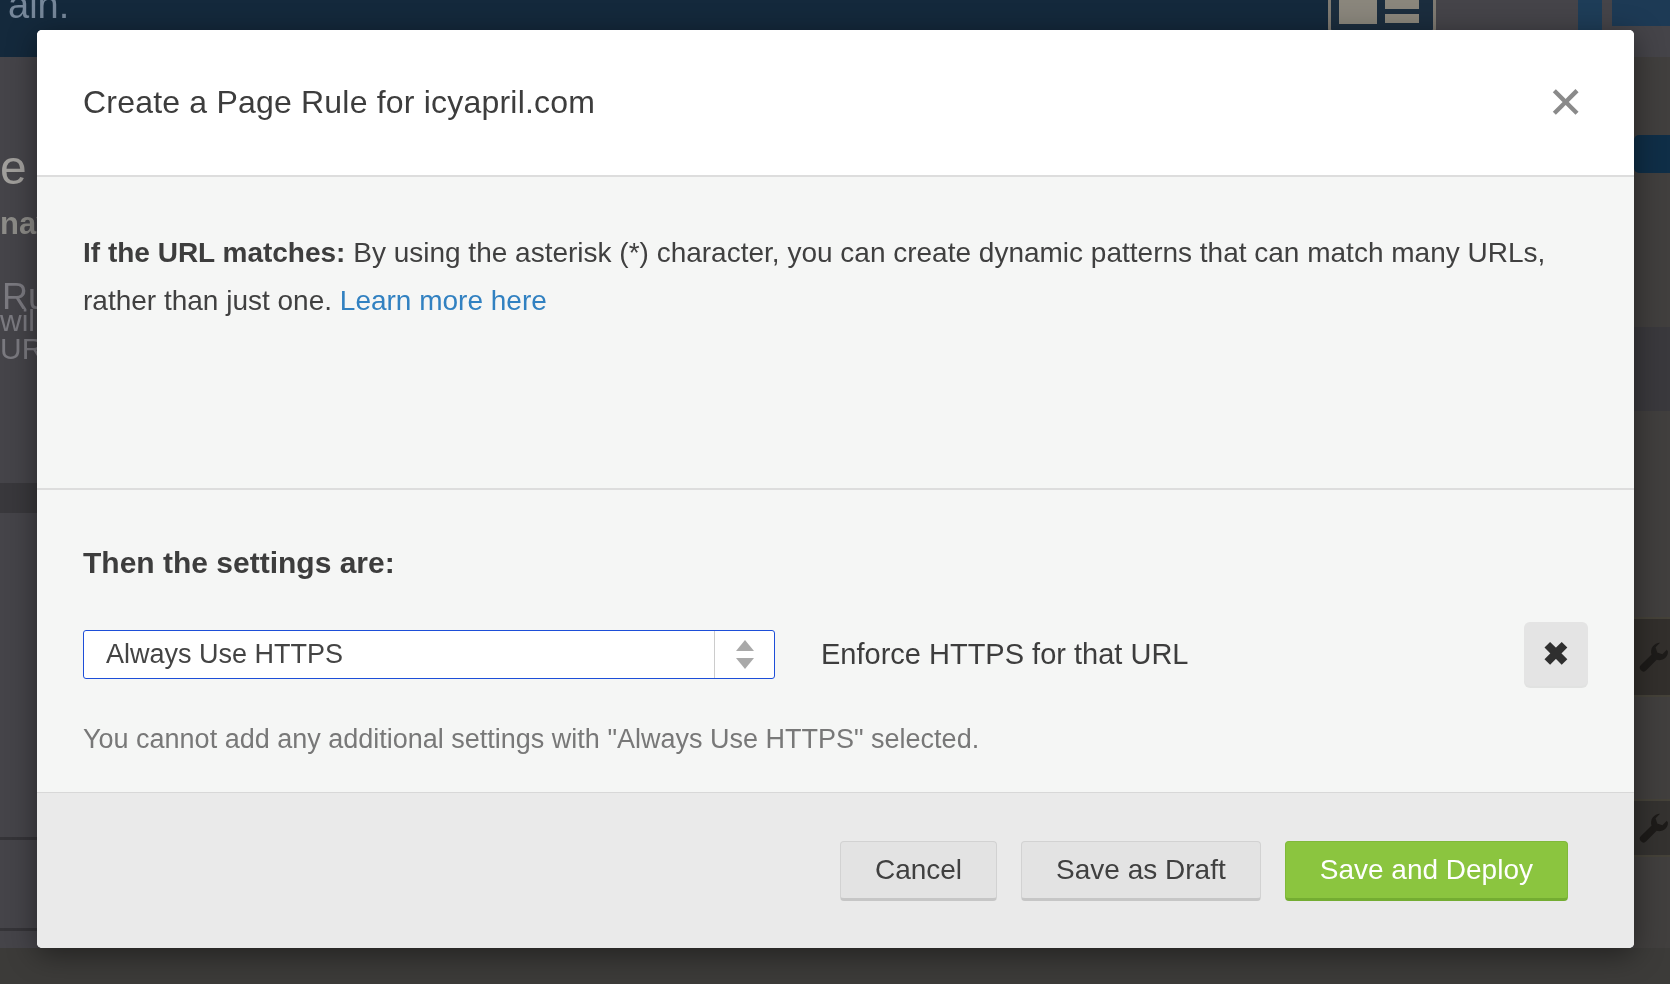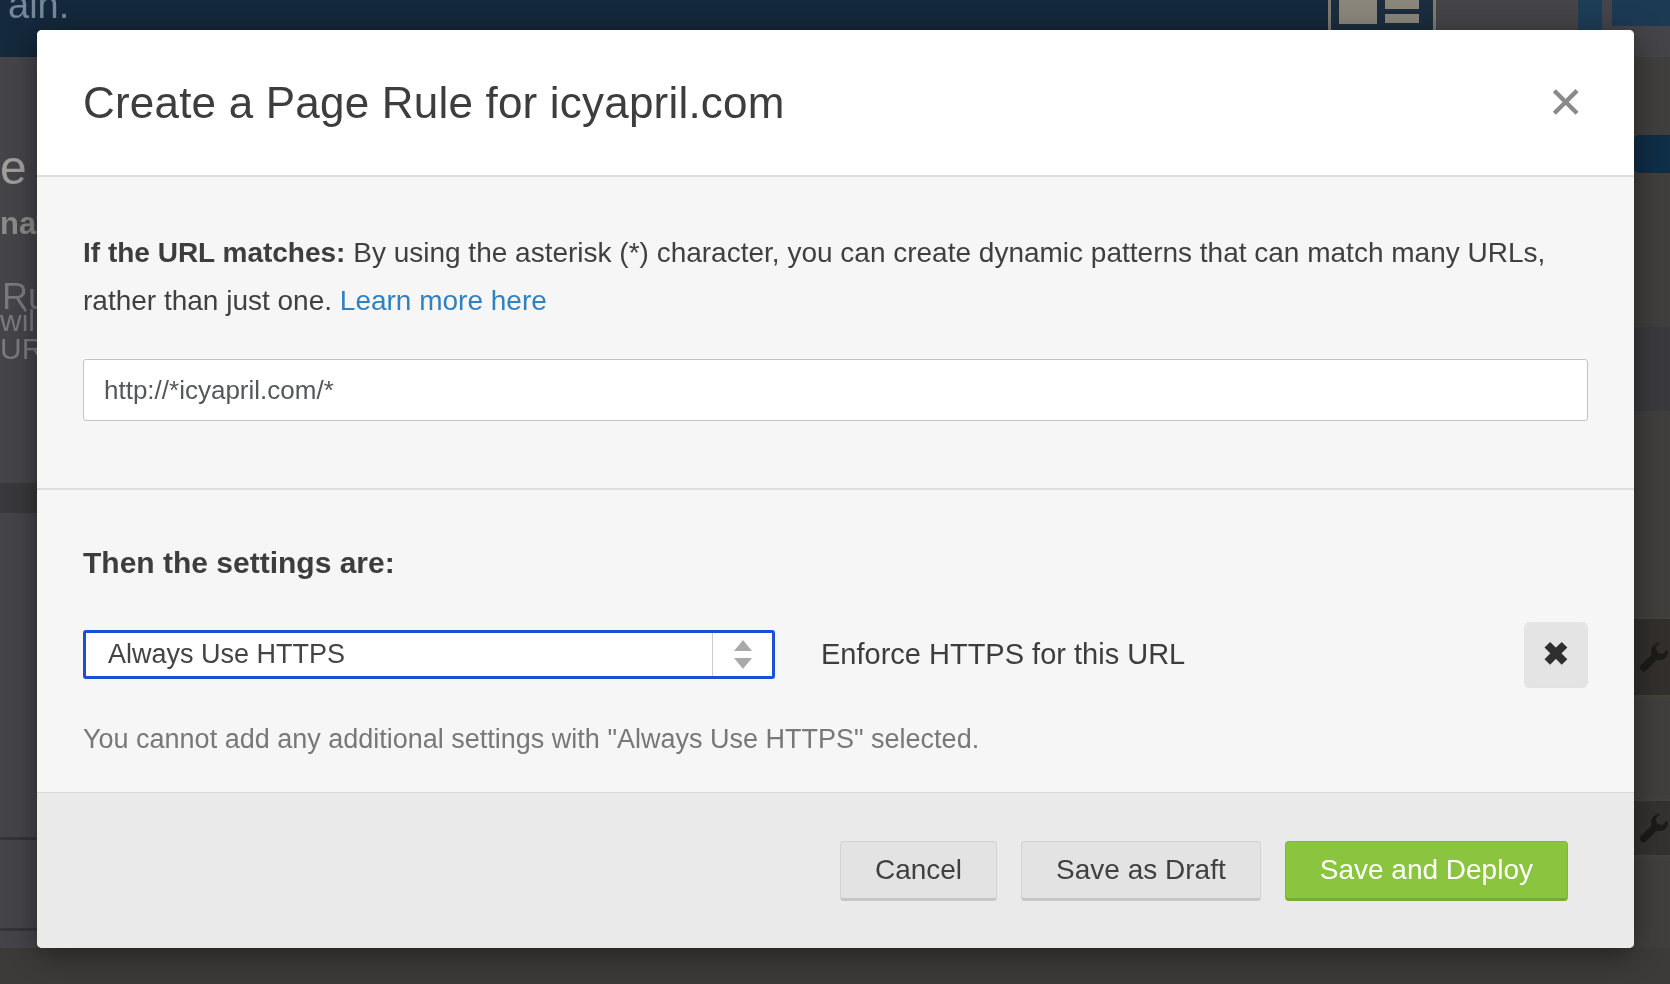--- a/index.html
+++ b/index.html
@@ -38,39 +38,39 @@
   .rs-tool-1 { top:560px; }
   .rs-tool-2 { top:742px; height:58px; background:#343230; }
   .rs-tool-block svg { width:40px; height:40px; margin-left:2px; fill:#1d1b19; }
 
   
   .modal { position:absolute; top:30px; left:37px; width:1597px; height:918px;
            background:#ffffff; border-radius:5px; overflow:hidden;
            box-shadow:0 6px 30px rgba(0,0,0,0.45); display:flex; flex-direction:column; }
 
   .modal-header { height:145px; flex:0 0 145px; display:flex; align-items:center; padding:0 46px; background:#fff; }
-  .modal-title { font-size:44px; font-weight:normal; color:#3d3d3d; letter-spacing:0.2px; }
+  .modal-title { font-size:32px; font-weight:normal; color:#3d3d3d; letter-spacing:0.2px; }
   .modal-close { margin-left:auto; background:none; border:none; font-size:44px; color:#8a8a8a;
                  cursor:pointer; line-height:1; padding:0 4px; font-family:"Liberation Sans",sans-serif; }
 
   .divider { height:2px; background:#dddddd; flex:0 0 2px; }
 
   .section { background:#f5f6f5; padding-left:46px; padding-right:46px; }
   .url-section { flex:0 0 311px; height:311px; padding-top:52px; overflow:hidden; }
   .url-text { font-size:28px; line-height:48px; color:#404040; max-width:1470px; }
   .url-text b { font-weight:bold; color:#3d3d3d; }
   .url-text a { color:#3181c1; text-decoration:none; cursor:pointer; }
   .url-input { display:block; margin-top:34px; width:1505px; height:62px; border:1px solid #c3c3c3;
                border-radius:3px; background:#fff; font-size:26px; color:#555758; padding:0 20px;
                font-family:"Liberation Sans",sans-serif; outline:none; }
 
   .settings-section { flex:0 0 302px; height:302px; padding-top:56px; overflow:hidden; }
   .settings-heading { font-size:30px; font-weight:bold; color:#3d3d3d; }
   .setting-row { margin-top:42px; display:flex; align-items:center; height:64px; }
-  .select-box { width:692px; height:49px; background:#fff; border:3px solid #1d4ed8; border-radius:3px;
+  .select-box { width:692px; height:49px; background:#fff; border:1px solid #1d4ed8; border-radius:3px;
                 display:flex; align-items:center; cursor:pointer; }
   .select-value { flex:1; font-size:27px; color:#444444; padding-left:22px; }
   .select-arrows { width:60px; height:100%; border-left:1px solid #cccccc; display:flex;
                    flex-direction:column; align-items:center; justify-content:center; gap:7px; }
   .arrow-up   { width:0; height:0; border-left:9px solid transparent; border-right:9px solid transparent; border-bottom:11px solid #a9a9a9; }
   .arrow-down { width:0; height:0; border-left:9px solid transparent; border-right:9px solid transparent; border-top:11px solid #a9a9a9; }
   .setting-desc { margin-left:46px; font-size:29px; color:#3d3d3d; }
   .remove-btn { margin-left:auto; width:64px; height:64px; background:#e4e4e4; border:none; border-radius:6px;
                 font-size:32px; font-weight:bold; color:#2f2f2f; cursor:pointer; line-height:1;
                 box-shadow:0 2px 0 rgba(0,0,0,0.08); }
@@ -128,37 +128,36 @@
 
   <div class="modal-header">
     <h1 class="modal-title">Create a Page Rule for icyapril.com</h1>
     <button class="modal-close">✕</button>
   </div>
 
   <div class="divider"></div>
 
   <div class="section url-section">
     <p class="url-text"><b>If the URL matches:</b><span> By using the asterisk (*) character, you can create dynamic patterns that can match many URLs, rather than just one. </span><a>Learn more here</a></p>
-    <input class="url-input" type="text" value="http://*icyapril.com/*" style="">
   </div>
 
   <div class="divider"></div>
 
   <div class="section settings-section">
     <h2 class="settings-heading">Then the settings are:</h2>
 
     <div class="setting-row">
       <div class="select-box">
         <span class="select-value">Always Use HTTPS</span>
         <span class="select-arrows">
           <i class="arrow-up"></i>
             <i class="arrow-down"></i>
         </span>
       </div>
-      <span class="setting-desc">Enforce HTTPS for this URL</span>
+      <span class="setting-desc">Enforce HTTPS for that URL</span>
       <button class="remove-btn">✖</button>
     </div>
 
     <p class="setting-note">You cannot add any additional settings with "Always Use HTTPS" selected.</p>
   </div>
 
   <div class="modal-footer">
     <button class="btn btn-gray">Cancel</button>
     <button class="btn btn-gray">Save as Draft</button>
     <button class="btn btn-green">Save and Deploy</button>

